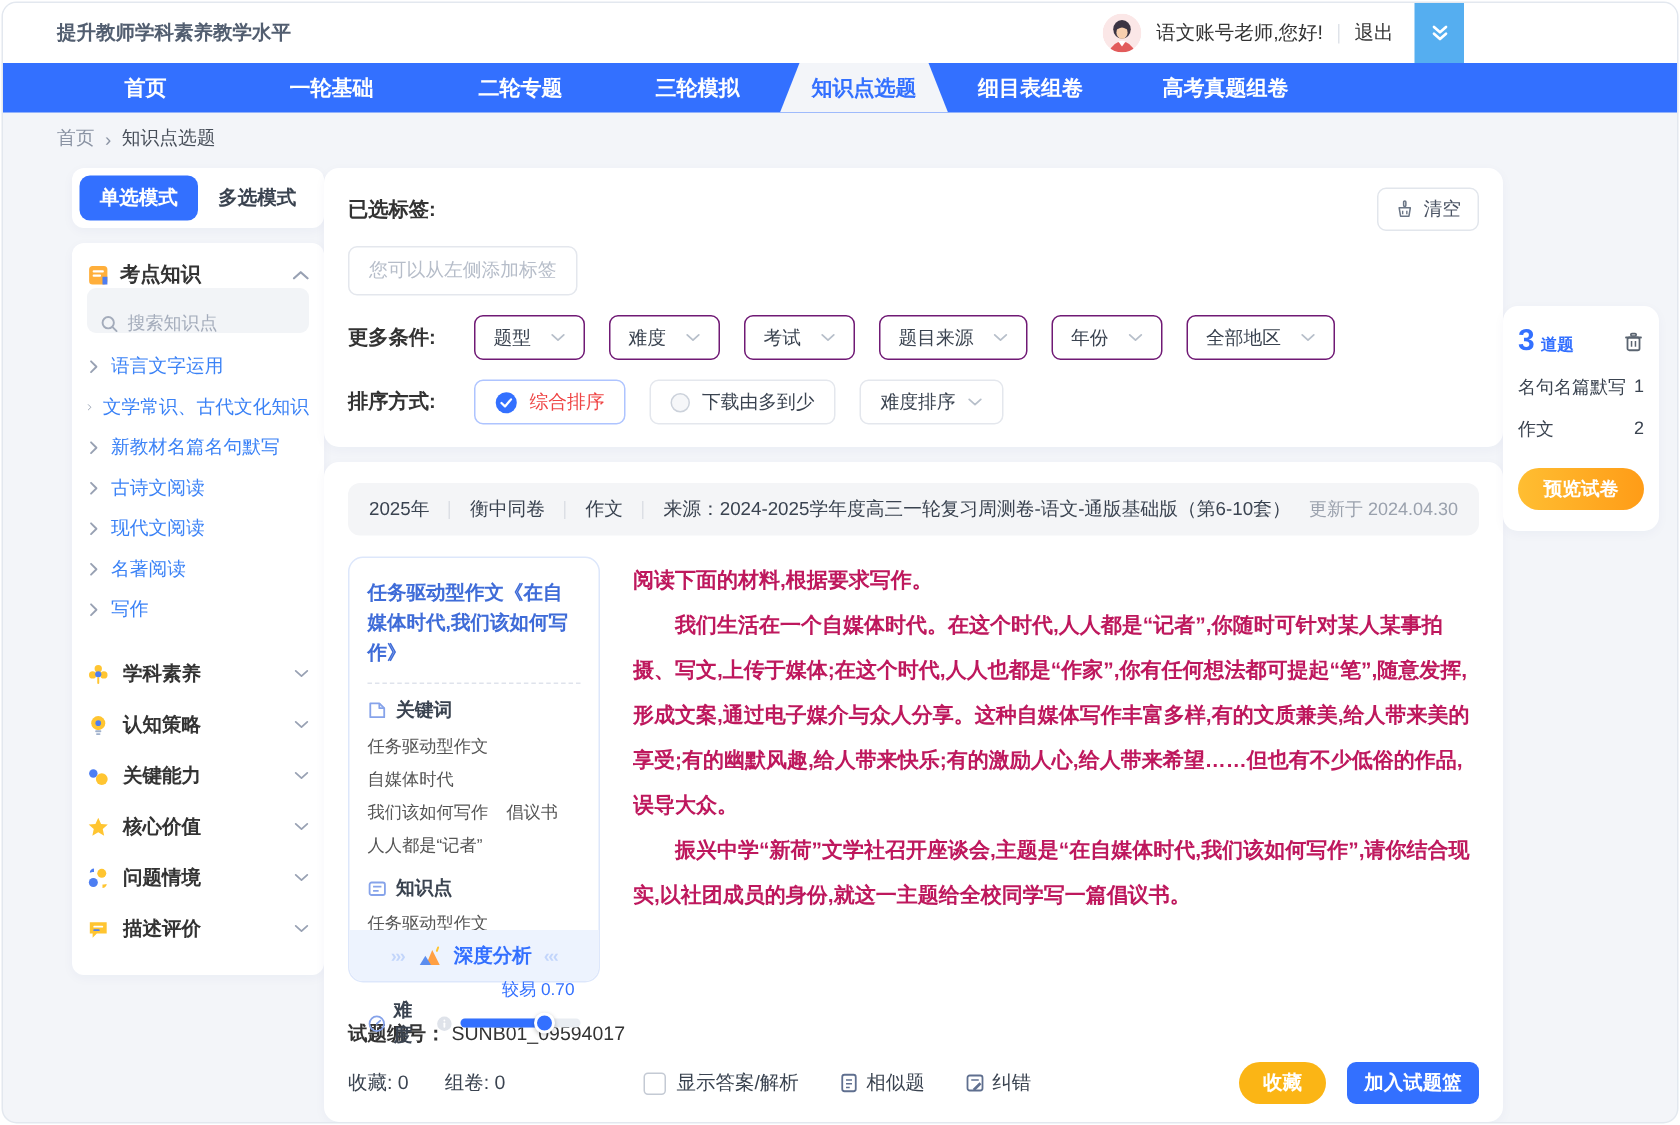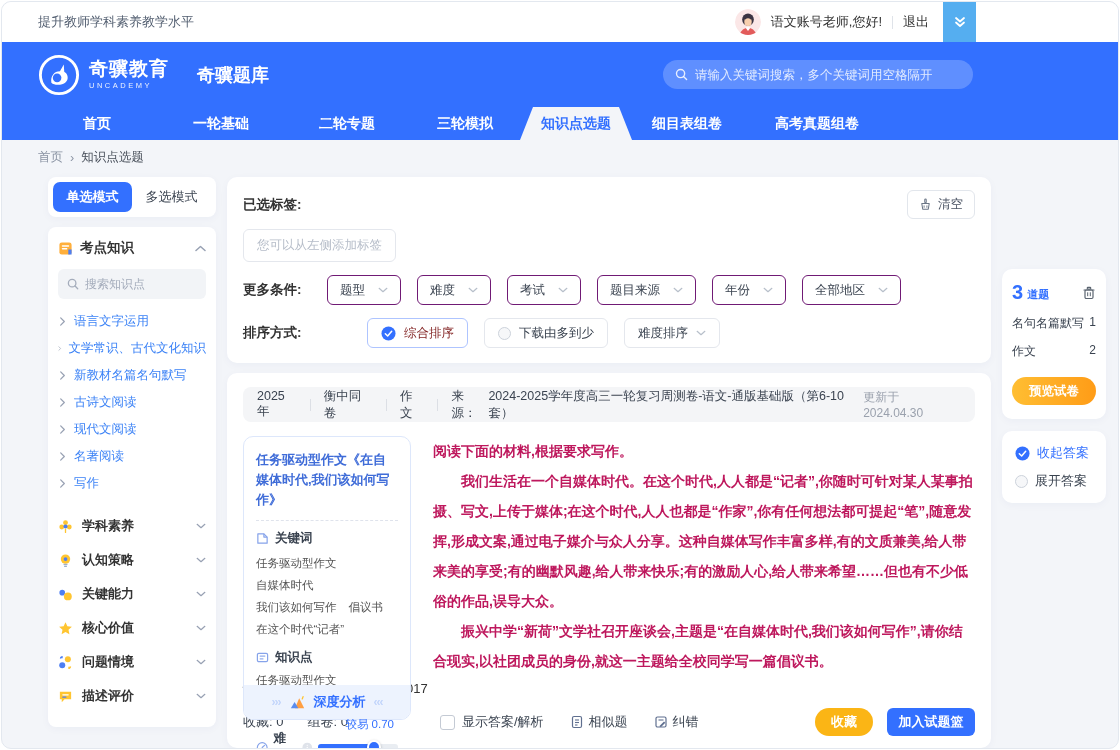--- a/index.html
+++ b/index.html
@@ -1,21 +1,21 @@
 <!DOCTYPE html>
 <html><head>
 <meta charset="utf-8">
 <style>
   * { margin:0; padding:0; box-sizing:border-box; }
   html,body { width:1120px; height:750px; background:#fff; font-family:"Liberation Sans","DejaVu Sans",sans-serif; }
   .frame { width:1118px; height:748px; margin:1px auto; border:1px solid #e3e8ef; border-radius:10px; overflow:hidden; background:#f3f5f9; display:flex; flex-direction:column; }
 
   
   .topbar { height:40px; background:#fff; display:flex; align-items:center; padding-left:36px; flex:none; }
-  .slogan { font-size:13px; color:#525e70; }
+  .slogan { font-size:13px; color:#525e70;font-weight:bold; }
   .top-right { margin-left:auto; margin-right:142px; display:flex; align-items:center; height:100%; }
   .avatar { width:26px; height:26px; border-radius:50%; overflow:hidden; flex:none; }
   .greeting { font-size:13px; color:#333; margin:0 10px; }
   .top-div { width:1px; height:13px; background:#dfe3e9; }
   .logout { font-size:13px; color:#333; margin:0 0 0 10px; cursor:pointer; }
   .collapse-btn { width:33px; height:40px; background:#55AEF0; display:flex; align-items:center; justify-content:center; margin-left:14px; cursor:pointer; }
 
   
   .bluehead { height:65px; background:#3370FF; display:flex; align-items:center; padding-left:36px; flex:none; }
   .logo { width:42px; height:42px; flex:none; }
@@ -31,53 +31,53 @@
   .navrow { height:33px; background:#3370FF; display:flex; padding-left:34px; flex:none; }
   .nav-item { display:flex; align-items:center; justify-content:center; font-size:14px; font-weight:bold; color:#fff; cursor:pointer; }
   .w122{width:122px}.w126{width:126px}.w110{width:110px}.w112{width:112px}.w150{width:150px}
   .nav-item.active { background:#f3f5f9; color:#3370FF; clip-path:polygon(13px 0, calc(100% - 13px) 0, 100% 100%, 0 100%); }
 
   
   .breadcrumb { padding:9px 0 7px 36px; font-size:12.5px; color:#8a93a3; display:flex; gap:7px; align-items:center; flex:none; }
   .breadcrumb .cur { color:#474e59; }
 
   
-  .content { display:flex; padding:4px 12px 0 46px; gap:11px; flex:1; min-height:0; }
+  .content { display:flex; padding:4px 12px 0 46px; gap:0; flex:1; min-height:0; }
 
   
   .sidebar { width:168px; flex:none; }
   .card { background:#fff; border-radius:8px; box-shadow:0 2px 8px rgba(31,56,118,.04); }
   .mode-card { height:40px; padding:5px; display:flex; }
-  .mode-btn { flex:1; display:flex; align-items:center; justify-content:center; font-size:13px; color:#3a4350; cursor:pointer; border-radius:7px; }
+  .mode-btn { flex:1; display:flex; align-items:center; justify-content:center; font-size:13px; color:#3a4350; cursor:pointer; border-radius:7px;font-weight:bold; }
   .mode-btn.active { background:#3370FF; color:#fff; font-weight:bold; }
   .kcard { margin-top:10px; padding:12px 10px 14px; }
   .k-header { display:flex; align-items:center; gap:7px; cursor:pointer; }
   .k-title { font-size:13.5px; font-weight:bold; color:#333; }
   .k-header .chev { margin-left:auto; }
-  .k-search { margin-top:12px; height:30px; background:#f2f4f7; border-radius:6px; display:flex; align-items:center; padding:0 9px; }
+  .k-search { margin-top:0; height:30px; background:#f2f4f7; border-radius:6px; display:flex; align-items:flex-end; padding:0 9px; }
   .k-search input { flex:1; border:none; outline:none; background:transparent; font-size:12px; color:#333; margin-left:6px; width:0; font-family:inherit; }
   .k-search input::placeholder { color:#a4acbb; }
   .tree { margin-top:9px; }
   .tree-item { height:27px; display:flex; align-items:center; gap:7px; font-size:12.5px; color:#3b82f6; cursor:pointer; white-space:nowrap; }
   .sections { margin-top:12px; }
   .sec-item { height:34px; display:flex; align-items:center; gap:9px; font-size:13px; font-weight:bold; color:#333; cursor:pointer; }
   .sec-item .chev { margin-left:auto; }
 
   
   .main { flex:1; min-width:0; display:flex; flex-direction:column; }
   .filter-card { border-radius:10px; padding:13px 16px 15px; }
   .f-row1 { display:flex; align-items:center; }
   .f-label { font-size:13.5px; font-weight:bold; color:#333; }
   .clear-btn { margin-left:auto; display:flex; align-items:center; gap:6px; border:1px solid #e2e6ec; border-radius:6px; padding:5px 11px; font-size:12.5px; color:#4a5363; cursor:pointer; background:#fff; }
   .tag-box { margin-top:10px; display:inline-flex; border:1px solid #e4e7ed; border-radius:6px; padding:7px 13px; font-size:12.5px; color:#b6bdc9; }
   .f-row { margin-top:13px; display:flex; align-items:center; gap:16px; }
   .f-row .f-label { width:68px; flex:none; font-weight:bold; }
   .dd { height:30px; border:1px solid #701a75; border-radius:6px; padding:0 12px; display:flex; align-items:center; gap:13px; font-size:12.5px; color:#3a4350; cursor:pointer; background:#fff; }
   .sort-pill { height:30px; border:1px solid #e4e7ed; border-radius:6px; padding:0 13px; display:flex; align-items:center; gap:8px; font-size:12.5px; color:#3a4350; cursor:pointer; background:#fff; }
-  .sort-pill.sel { border-color:#aec4ff; color:#7f1d1d;margin-left:40px; }
+  .sort-pill.sel { border-color:#aec4ff; color:#ef4444; }
 
   
   .q-card { margin-top:10px; border-radius:10px; padding:14px 16px 12px; flex:1; display:flex; flex-direction:column; min-height:0; }
   .q-meta { background:#f4f5f7; border-radius:8px; height:35px; display:flex; align-items:center; padding:0 14px; font-size:12.5px; color:#3a4350; flex:none; }
   .m-div { width:1px; height:12px; background:#dcdfe5; margin:0 13px; }
   .q-updated { margin-left:auto; color:#9aa1ad; font-size:12px; }
   .q-main { display:flex; margin-top:14px; flex:1; min-height:0; }
 
   .info-card { width:168px; flex:none; border:1px solid #dde7fb; border-radius:10px; padding:13px 12px 46px; position:relative; height:284px; background:#fff; }
   .info-title { color:#3f6cd8; font-weight:bold; font-size:13px; line-height:20px; }
@@ -147,39 +147,20 @@
       <span class="logout">退出</span>
       <span class="collapse-btn">
           <svg width="14" height="14" viewBox="0 0 14 14">
             <polyline points="3,3 7,6.5 11,3" fill="none" stroke="#fff" stroke-width="1.8" stroke-linecap="round" stroke-linejoin="round"></polyline>
             <polyline points="3,7.5 7,11 11,7.5" fill="none" stroke="#fff" stroke-width="1.8" stroke-linecap="round" stroke-linejoin="round"></polyline>
           </svg>
         </span>
     </div>
   </div>
 
-  <div class="bluehead">
-    <svg class="logo" viewBox="0 0 44 44">
-        <circle cx="22" cy="22" r="19.5" fill="none" stroke="#fff" stroke-width="3"></circle>
-        <path d="M14 30 c-1-7 3-12 9-12 l4-7 l0.5 7.5 c4 2 5 8 1.5 11 c-4 3.5-12 3.5-15 0.5 Z" fill="#fff"></path>
-        <circle cx="20" cy="25" r="4.5" fill="#3370FF"></circle>
-      </svg>
-    <div class="brand-block">
-      <div class="brand">奇骥教育</div>
-      <div class="brand-sub">UNCADEMY</div>
-    </div>
-    <span class="site-title">奇骥题库</span>
-    <div class="hsearch">
-      <svg width="13" height="13" viewBox="0 0 14 14">
-          <circle cx="6" cy="6" r="4.4" fill="none" stroke="rgba(255,255,255,.85)" stroke-width="1.5"></circle>
-          <line x1="9.4" y1="9.4" x2="12.5" y2="12.5" stroke="rgba(255,255,255,.85)" stroke-width="1.5" stroke-linecap="round"></line>
-        </svg>
-      <input type="text" placeholder="请输入关键词搜索，多个关键词用空格隔开" style="">
-    </div>
-  </div>
 
   <div class="navrow">
     <div class="nav-item w122">首页</div>
     <div class="nav-item w126">一轮基础</div>
     <div class="nav-item w126">二轮专题</div>
     <div class="nav-item w110">三轮模拟</div>
     <div class="nav-item active w112">知识点选题</div>
     <div class="nav-item w110">细目表组卷</div>
     <div class="nav-item w150">高考真题组卷</div>
   </div>
@@ -434,21 +415,21 @@
                   <path d="M2 2 h6.5 l3.5 3.5 v6.5 h-10 Z" fill="none" stroke="#86a3ea" stroke-width="1.3" stroke-linejoin="round"></path>
                   <path d="M8.5 2 v3.5 h3.5" fill="none" stroke="#86a3ea" stroke-width="1.3" stroke-linejoin="round"></path>
                 </svg>
               <span>关键词</span>
             </div>
             <div class="kw-wrap">
               <span>任务驱动型作文</span>
               <span>自媒体时代</span>
               <span>我们该如何写作</span>
               <span>倡议书</span>
-              <span>在这个时代“记者”</span>
+              <span>人人都是“记者”</span>
             </div>
             <div class="ilabel">
               <svg width="13" height="13" viewBox="0 0 14 14">
                   <rect x="1.5" y="2.5" width="11" height="9" rx="1.5" fill="none" stroke="#86a3ea" stroke-width="1.3"></rect>
                   <line x1="4" y1="5.5" x2="10" y2="5.5" stroke="#86a3ea" stroke-width="1.2"></line>
                   <line x1="4" y1="8.5" x2="8" y2="8.5" stroke="#86a3ea" stroke-width="1.2"></line>
                 </svg>
               <span>知识点</span>
             </div>
             <div class="kval">任务驱动型作文</div>
@@ -556,29 +537,16 @@
           <span>名句名篇默写</span>
           <span class="num">1</span>
         </div>
         <div class="b-row">
           <span>作文</span>
           <span class="num">2</span>
         </div>
         <div class="preview-btn">预览试卷</div>
       </div>
 
-      <div class="card answer-card">
-        <div class="a-row sel">
-          <svg width="15" height="15" viewBox="0 0 16 16">
-              <circle cx="8" cy="8" r="7.5" fill="#3370FF"></circle>
-              <polyline points="4.6,8.2 7.1,10.6 11.4,5.6" fill="none" stroke="#fff" stroke-width="1.6" stroke-linecap="round" stroke-linejoin="round"></polyline>
-            </svg>
-          <span>收起答案</span>
-        </div>
-        <div class="a-row">
-          <span class="radio-empty"></span>
-          <span>展开答案</span>
-        </div>
-      </div>
     </div>
 
   </div>
 </div>
 
 </body></html>

